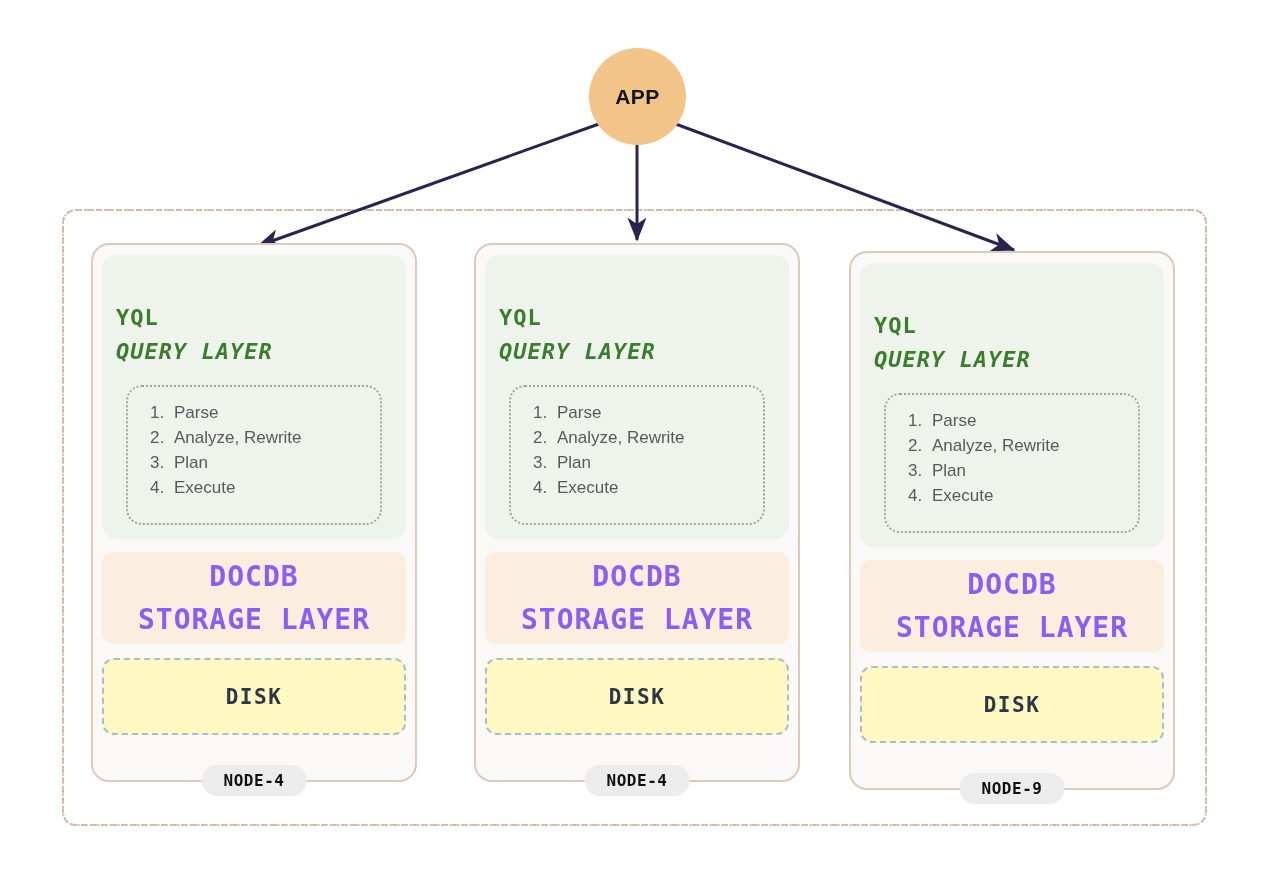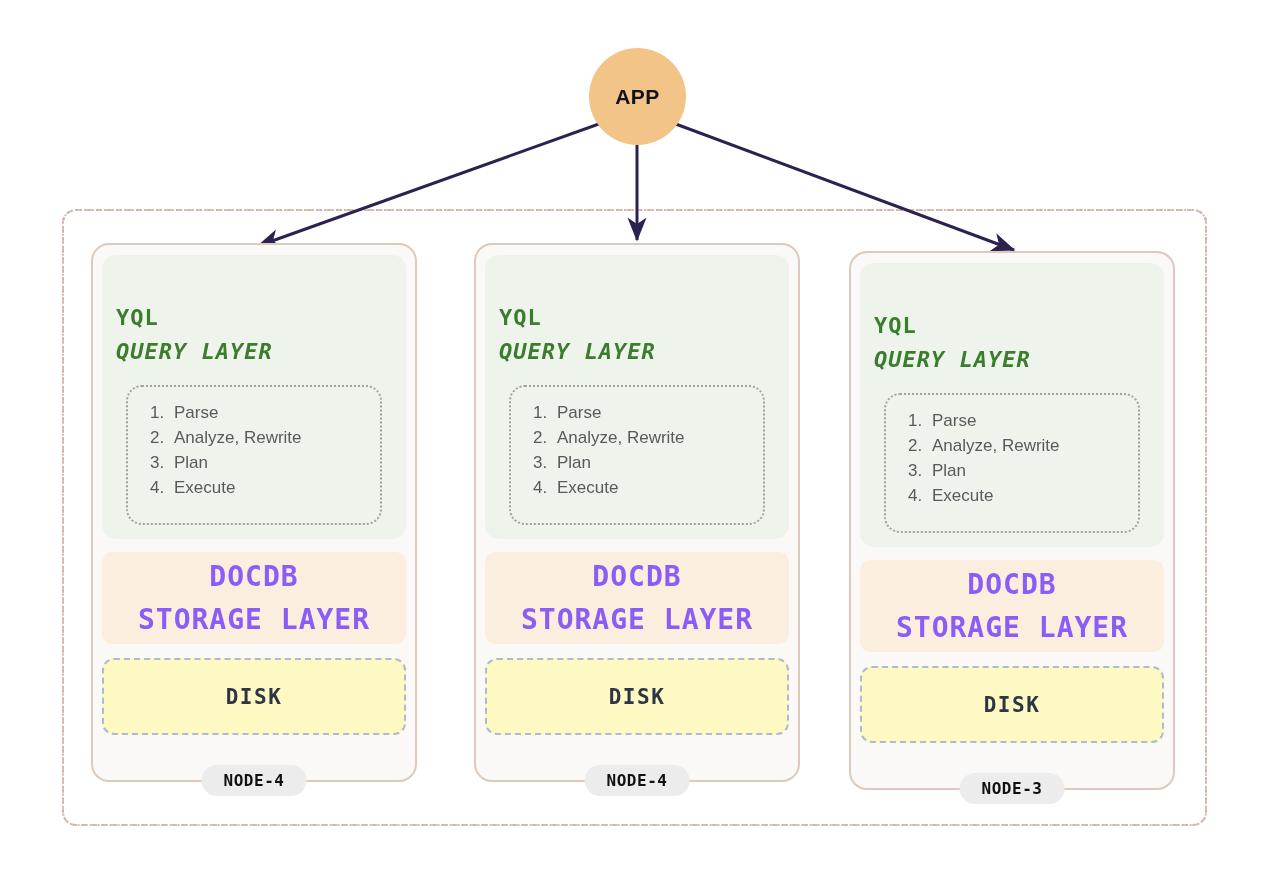--- a/index.html
+++ b/index.html
@@ -280,14 +280,14 @@
   </div>
   <div class="docdb-block">
     <div class="docdb-title">
       <span>DOCDB</span>
       <span class="line2">STORAGE LAYER</span>
     </div>
   </div>
   <div class="disk-block">
     <span class="disk-label">DISK</span>
   </div>
-  <div class="node-badge">NODE-3</div>
+  <div class="node-badge">NODE-9</div>
 </div>
 
 </body></html>

